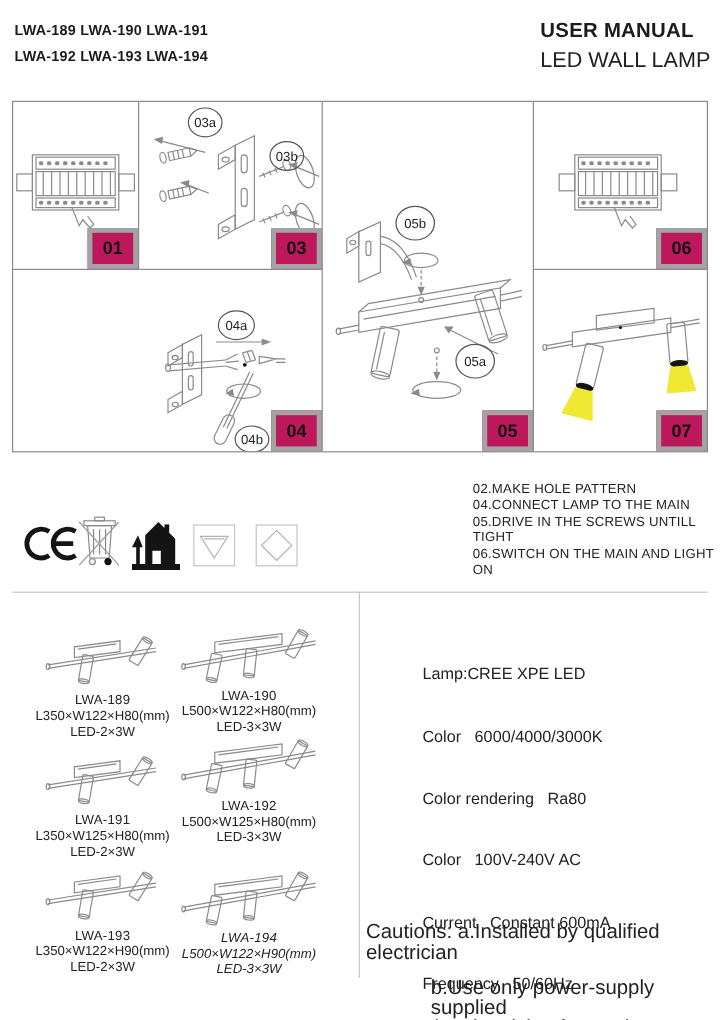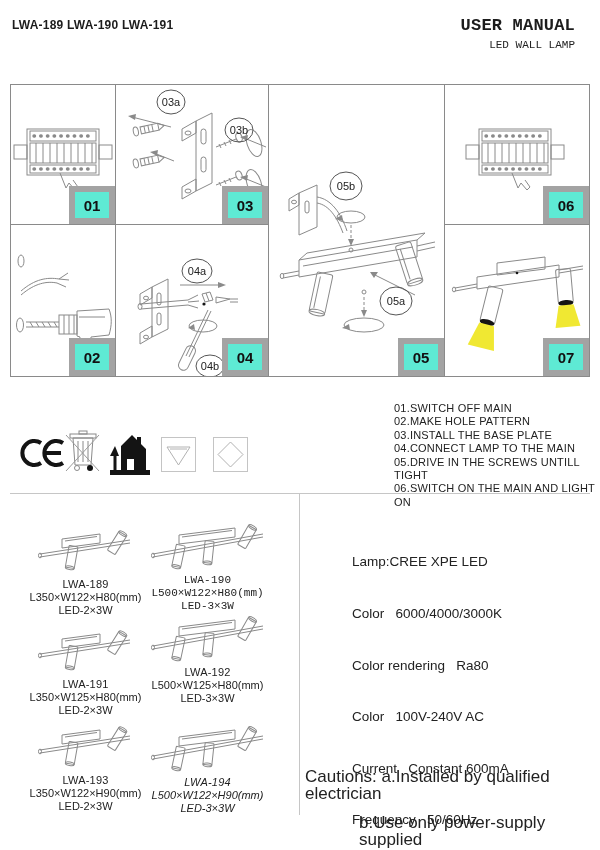--- a/index.html
+++ b/index.html
@@ -1,30 +1,30 @@
 <!DOCTYPE html>
 <html><head>
 <meta charset="utf-8">
 <style>
   html,body{margin:0;padding:0;}
   body{width:600px;height:850px;background:#fff;position:relative;overflow:hidden;
        font-family:"Liberation Sans",sans-serif;color:#1c1c1c;}
   .abs{position:absolute;}
   
   .models{left:12px;top:14px;font-size:12px;font-weight:bold;line-height:22px;letter-spacing:.2px;}
-  .titleblock{right:25px;top:16px;text-align:right;font-family:Liberation Mono, monospace;}
+  .titleblock{right:8px;top:16px;}
   .um{font-size:17px;font-weight:bold;letter-spacing:.2px;}
-  .sub{font-size:11px;margin-top:4px;color:#222;}
+  .sub{font-size:18px;margin-top:4px;color:#222;}
   
   .grid{left:10px;top:84px;width:578px;height:291px;border:1px solid #8a8a8a;}
   .cell{position:absolute;box-sizing:border-box;border-right:1px solid #8a8a8a;border-bottom:1px solid #8a8a8a;}
   .cell.noR{border-right:none;}
   .cell.noB{border-bottom:none;}
-  .numbox{position:absolute;right:0;bottom:0;width:34px;height:26px;border:6px solid #a3a3a3;
-          display:flex;align-items:center;justify-content:center;font-weight:bold;font-size:15px;color:#111;background:#5eead4;}
+  .numbox{position:absolute;right:0;bottom:0;width:34px;height:26px;border:4px solid #a3a3a3;
+          display:flex;align-items:center;justify-content:center;font-weight:bold;font-size:15px;color:#111;background:#be185d;}
   
   svg.art{display:block;position:absolute;}
   svg.art *{stroke:#8a8a8a;fill:none;stroke-width:1;}
   svg.art .fb{fill:#141414;stroke:none;}
   svg.art .fy{fill:#f0e832;stroke:none;}
   svg.art .fg{fill:#8a8a8a;stroke:none;}
   svg.art .dk{stroke:#555;}
   svg.art .dash{stroke-dasharray:3 2;}
   svg.art .lbl{fill:#222;stroke:none;font-family:"Liberation Sans",sans-serif;font-size:11px;text-anchor:middle;}
   
@@ -43,20 +43,21 @@
   
   .cautions{left:305px;top:768px;font-size:17px;line-height:17px;color:#222;}
   .cautions .ind2{padding-left:54px;margin-top:12px;}
   .cautions .ind3{padding-left:57px;}
 </style>
 </head>
 <body>
 
 <div class="abs models">
   <div>LWA-189 LWA-190 LWA-191</div>
+  <div>LWA-192 LWA-193 LWA-194</div>
 </div>
 <div class="abs titleblock">
   <div class="um">USER MANUAL</div>
   <div class="sub">LED WALL LAMP</div>
 </div>
 
 <div class="abs grid">
 
   <div class="cell" style="left:0;top:0;width:105px;height:140px;">
     <svg class="art" style="left:2px;top:30px;" width="100" height="100" viewBox="0 0 100 100">
@@ -69,34 +70,20 @@
         <rect x="17" y="50" width="66" height="8"></rect>
         <path d="M23,28 V48 M30,28 V48 M37,28 V48 M44,28 V48 M51,28 V48 M58,28 V48 M65,28 V48 M72,28 V48 M79,28 V48"></path>
         <path d="M21,21 H80" style="stroke-dasharray:0.5 6.2;stroke-width:3.4;stroke-linecap:round"></path>
         <path d="M21,54 H80" style="stroke-dasharray:0.5 6.2;stroke-width:3.4;stroke-linecap:round"></path>
         <path d="M47,58 l6,15 l3,-5 l6,7 l3,-3 l-5,-7"></path>
       </g>
     </svg>
     <div class="numbox">01</div>
   </div>
 
-  <div class="cell noB" style="left:0;top:140px;width:105px;height:151px;">
-    <svg class="art" style="left:2px;top:18px;" width="100" height="125" viewBox="0 0 100 125">
-      <ellipse cx="8" cy="18" rx="3" ry="6"></ellipse>
-      <path d="M8,48 C22,36 34,34 46,36 M8,52 C22,40 34,38 44,40"></path>
-      <path d="M46,36 l9,-6 M46,36 l10,1 M44,40 l9,4"></path>
-      <ellipse cx="7" cy="82" rx="3.5" ry="7"></ellipse>
-      <path d="M13,79 H46 M13,84 H46 M17,79 l3,5 M23,79 l3,5 M29,79 l3,5 M35,79 l3,5 M41,79 l3,5"></path>
-      <rect x="46" y="72" width="18" height="19"></rect>
-      <path d="M51,72 V91 M56,72 V91 M61,72 V91"></path>
-      <path d="M64,68 L96,66 C99,74 99,82 96,92 L78,94 L77,112 C77,118 66,119 65,113 L67,94 L64,93 Z"></path>
-      <path d="M66,74 H92"></path>
-    </svg>
-    <div class="numbox">02</div>
-  </div>
 
   <div class="cell" style="left:105px;top:0;width:153px;height:140px;">
     <svg class="art" style="left:0;top:0;" width="153" height="140" viewBox="0 0 153 140">
 
       <path d="M80,36 L96,28 L96,98 L80,106 Z"></path>
       <path d="M80,36 L66,44 L66,56 L80,48 Z"></path>
         <ellipse cx="72" cy="48" rx="3" ry="2"></ellipse>
       <path d="M80,94 L66,102 L66,114 L80,106 Z"></path>
         <ellipse cx="72" cy="106" rx="3" ry="2"></ellipse>
       <rect x="85" y="44" width="5" height="15" rx="2.5"></rect>
@@ -250,23 +237,21 @@
         <rect x="112" y="44" width="15" height="34" rx="2"></rect>
         <ellipse class="fb" cx="119.5" cy="78" rx="7.5" ry="3"></ellipse>
         <polygon class="fy" points="112,80 127,80 132,102 107,102"></polygon>
       </g>
     </svg>
     <div class="numbox">07</div>
   </div>
 </div>
 
 <div class="abs instructions">
-  <div>01.SWITCH OFF MAIN</div>
   <div>02.MAKE HOLE PATTERN</div>
-  <div>03.INSTALL THE BASE PLATE</div>
   <div>04.CONNECT LAMP TO THE MAIN</div>
   <div>05.DRIVE IN THE SCREWS UNTILL TIGHT</div>
   <div>06.SWITCH ON THE MAIN AND LIGHT ON</div>
 </div>
 
 <svg class="art abs" style="left:16px;top:437px;" width="52" height="32" viewBox="0 0 52 32">
   <path d="M25,6 A12,12 0 1 0 25,26 M47,6 A12,12 0 1 0 47,26 M30,16 H45" style="stroke:#141414;stroke-width:4"></path>
 </svg>
 <svg class="art abs" style="left:64px;top:429px;" width="38" height="48" viewBox="0 0 38 48">
   <g style="stroke:#9a9a9a">
@@ -313,21 +298,21 @@
     <g transform="rotate(32 81 13)">
         <rect x="76.5" y="2" width="9" height="22" rx="1"></rect>
         <ellipse cx="81" cy="2" rx="4.5" ry="1.8"></ellipse>
       </g>
   </svg>
   <div class="pname">LWA-189</div>
   <div class="psize">L350×W122×H80(mm)</div>
   <div class="pled">LED-2×3W</div>
 </div>
 
-<div class="product" style="left:145px;top:524px;width:125px;font-family:Liberation Mono, monospace;">
+<div class="product" style="left:145px;top:524px;width:125px;">
   <svg class="art" width="118" height="48" viewBox="0 0 118 48">
     <polygon points="30,11 86,4 86,13 30,20"></polygon>
       <path d="M33,13 L83,6.5"></path>
     <path d="M4,30 L114,10 M4,33 L114,13"></path>
       <ellipse cx="4" cy="31.5" rx="1.5" ry="2.4"></ellipse>
     <g transform="rotate(12 30 32)">
         <rect x="25" y="21" width="9" height="22" rx="1"></rect>
         <ellipse cx="29.5" cy="43" rx="4.5" ry="1.8"></ellipse>
       </g>
     <g transform="rotate(6 60 28)">

